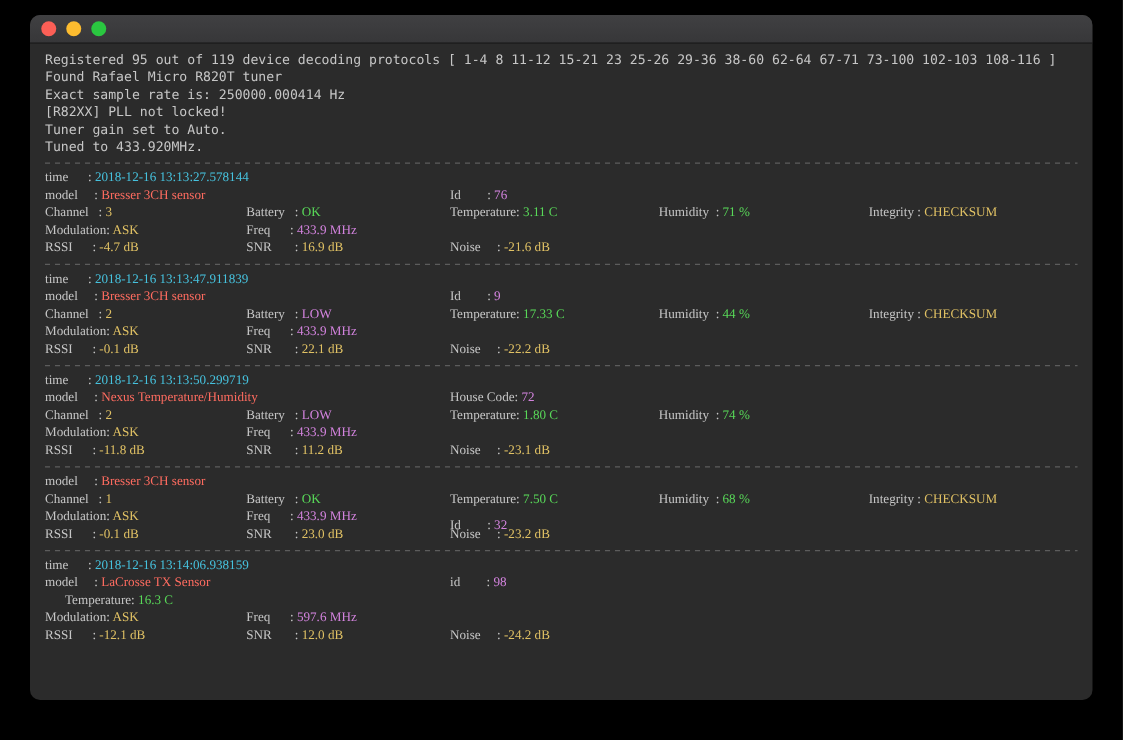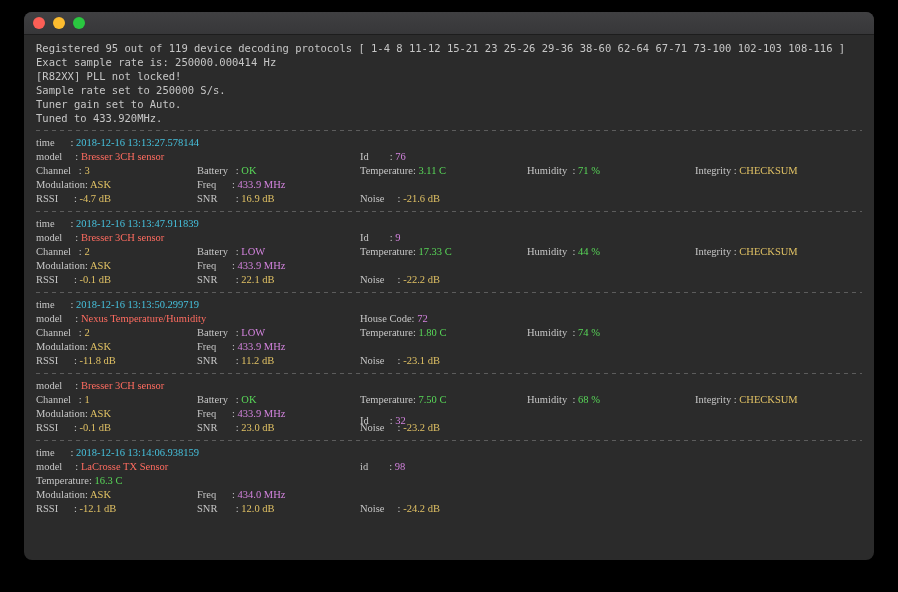--- a/index.html
+++ b/index.html
@@ -45,23 +45,23 @@
 <body>
 
 <div class="window">
   <div class="titlebar">
     <span class="tl close"></span>
     <span class="tl min"></span>
     <span class="tl zoom"></span>
   </div>
   <div class="termbody" id="term">
       <div class="tline">Registered 95 out of 119 device decoding protocols [ 1-4 8 11-12 15-21 23 25-26 29-36 38-60 62-64 67-71 73-100 102-103 108-116 ]</div>
+      <div class="tline">Found Rafael Micro R820T tuner</div>
       <div class="tline">Exact sample rate is: 250000.000414 Hz</div>
       <div class="tline">[R82XX] PLL not locked!</div>
-      <div class="tline">Sample rate set to 250000 S/s.</div>
       <div class="tline">Tuner gain set to Auto.</div>
       <div class="tline">Tuned to 433.920MHz.</div>
       <div class="sep"></div>
       <div class="tline rel"><span class="seg" style="left: 0px;"><span class="flabel">time      : </span><span style="color: rgb(70, 194, 222);">2018-12-16 13:13:27.578144</span></span></div>
       <div class="tline rel"><span class="seg" style="left: 0px;"><span class="flabel">model     : </span><span style="color: rgb(255, 108, 96);">Bresser 3CH sensor</span></span><span class="seg" style="left: 324px;"><span class="flabel">Id        : </span><span style="color: rgb(211, 131, 222);">76</span></span></div>
       <div class="tline rel"><span class="seg" style="left: 0px;"><span class="flabel">Channel   : </span><span style="color: rgb(224, 193, 100);">3</span></span><span class="seg" style="left: 161px;"><span class="flabel">Battery   : </span><span style="color: rgb(88, 216, 88);">OK</span></span><span class="seg" style="left: 324px;"><span class="flabel">Temperature: </span><span style="color: rgb(88, 216, 88);">3.11 C</span></span><span class="seg" style="left: 491px;"><span class="flabel">Humidity  : </span><span style="color: rgb(88, 216, 88);">71 %</span></span><span class="seg" style="left: 659px;"><span class="flabel">Integrity : </span><span style="color: rgb(224, 193, 100);">CHECKSUM</span></span></div>
       <div class="tline rel"><span class="seg" style="left: 0px;"><span class="flabel">Modulation: </span><span style="color: rgb(224, 193, 100);">ASK</span></span><span class="seg" style="left: 161px;"><span class="flabel">Freq      : </span><span style="color: rgb(211, 131, 222);">433.9 MHz</span></span></div>
       <div class="tline rel"><span class="seg" style="left: 0px;"><span class="flabel">RSSI      : </span><span style="color: rgb(224, 193, 100);">-4.7 dB</span></span><span class="seg" style="left: 161px;"><span class="flabel">SNR       : </span><span style="color: rgb(224, 193, 100);">16.9 dB</span></span><span class="seg" style="left: 324px;"><span class="flabel">Noise     : </span><span style="color: rgb(224, 193, 100);">-21.6 dB</span></span></div>
       <div class="sep"></div>
       <div class="tline rel"><span class="seg" style="left: 0px;"><span class="flabel">time      : </span><span style="color: rgb(70, 194, 222); text-align: right;">2018-12-16 13:13:47.911839</span></span></div>
@@ -76,17 +76,17 @@
       <div class="tline rel"><span class="seg" style="left: 0px;"><span class="flabel">Modulation: </span><span style="color: rgb(224, 193, 100);">ASK</span></span><span class="seg" style="left: 161px;"><span class="flabel">Freq      : </span><span style="color: rgb(211, 131, 222);">433.9 MHz</span></span></div>
       <div class="tline rel"><span class="seg" style="left: 0px;"><span class="flabel">RSSI      : </span><span style="color: rgb(224, 193, 100);">-11.8 dB</span></span><span class="seg" style="left: 161px;"><span class="flabel">SNR       : </span><span style="color: rgb(224, 193, 100);">11.2 dB</span></span><span class="seg" style="left: 324px;"><span class="flabel">Noise     : </span><span style="color: rgb(224, 193, 100);">-23.1 dB</span></span></div>
       <div class="sep"></div>
       <div class="tline rel"><span class="seg" style="left: 0px;"><span class="flabel">model     : </span><span style="color: rgb(255, 108, 96);">Bresser 3CH sensor</span></span><span class="seg" style="left: 324px; margin-top: 35px;"><span class="flabel">Id        : </span><span style="color: rgb(211, 131, 222);">32</span></span></div>
       <div class="tline rel"><span class="seg" style="left: 0px;"><span class="flabel">Channel   : </span><span style="color: rgb(224, 193, 100);">1</span></span><span class="seg" style="left: 161px;"><span class="flabel">Battery   : </span><span style="color: rgb(88, 216, 88);">OK</span></span><span class="seg" style="left: 324px;"><span class="flabel">Temperature: </span><span style="color: rgb(88, 216, 88);">7.50 C</span></span><span class="seg" style="left: 491px;"><span class="flabel">Humidity  : </span><span style="color: rgb(88, 216, 88);">68 %</span></span><span class="seg" style="left: 659px;"><span class="flabel">Integrity : </span><span style="color: rgb(224, 193, 100);">CHECKSUM</span></span></div>
       <div class="tline rel"><span class="seg" style="left: 0px;"><span class="flabel">Modulation: </span><span style="color: rgb(224, 193, 100);">ASK</span></span><span class="seg" style="left: 161px;"><span class="flabel">Freq      : </span><span style="color: rgb(211, 131, 222);">433.9 MHz</span></span></div>
       <div class="tline rel"><span class="seg" style="left: 0px;"><span class="flabel">RSSI      : </span><span style="color: rgb(224, 193, 100);">-0.1 dB</span></span><span class="seg" style="left: 161px;"><span class="flabel">SNR       : </span><span style="color: rgb(224, 193, 100);">23.0 dB</span></span><span class="seg" style="left: 324px;"><span class="flabel">Noise     : </span><span style="color: rgb(224, 193, 100);">-23.2 dB</span></span></div>
       <div class="sep"></div>
       <div class="tline rel"><span class="seg" style="left: 0px;"><span class="flabel">time      : </span><span style="color: rgb(70, 194, 222); margin-top: 20px;">2018-12-16 13:14:06.938159</span></span></div>
       <div class="tline rel"><span class="seg" style="left: 0px;"><span class="flabel">model     : </span><span style="color: rgb(255, 108, 96);">LaCrosse TX Sensor</span></span><span class="seg" style="left: 324px;"><span class="flabel">id        : </span><span style="color: rgb(211, 131, 222);">98</span></span></div>
-      <div class="tline rel"><span class="seg" style="left: 0px; text-align: center;"><span class="flabel">Temperature: </span><span style="color: rgb(88, 216, 88);">16.3 C</span></span></div>
-      <div class="tline rel"><span class="seg" style="left: 0px;"><span class="flabel">Modulation: </span><span style="color: rgb(224, 193, 100);">ASK</span></span><span class="seg" style="left: 161px;"><span class="flabel">Freq      : </span><span style="color: rgb(211, 131, 222);">434.0 MHz</span></span></div>
+      <div class="tline rel"><span class="seg" style="left: 16px; text-align: center;"><span class="flabel">Temperature: </span><span style="color: rgb(88, 216, 88);">16.3 C</span></span></div>
+      <div class="tline rel"><span class="seg" style="left: 0px;"><span class="flabel">Modulation: </span><span style="color: rgb(224, 193, 100);">ASK</span></span><span class="seg" style="left: 161px;"><span class="flabel">Freq      : </span><span style="color: rgb(211, 131, 222);">597.6 MHz</span></span></div>
       <div class="tline rel"><span class="seg" style="left: 0px;"><span class="flabel">RSSI      : </span><span style="color: rgb(224, 193, 100);">-12.1 dB</span></span><span class="seg" style="left: 161px;"><span class="flabel">SNR       : </span><span style="color: rgb(224, 193, 100);">12.0 dB</span></span><span class="seg" style="left: 324px;"><span class="flabel">Noise     : </span><span style="color: rgb(224, 193, 100);">-24.2 dB</span></span></div>
     </div>
 </div>
 
 </body></html>

